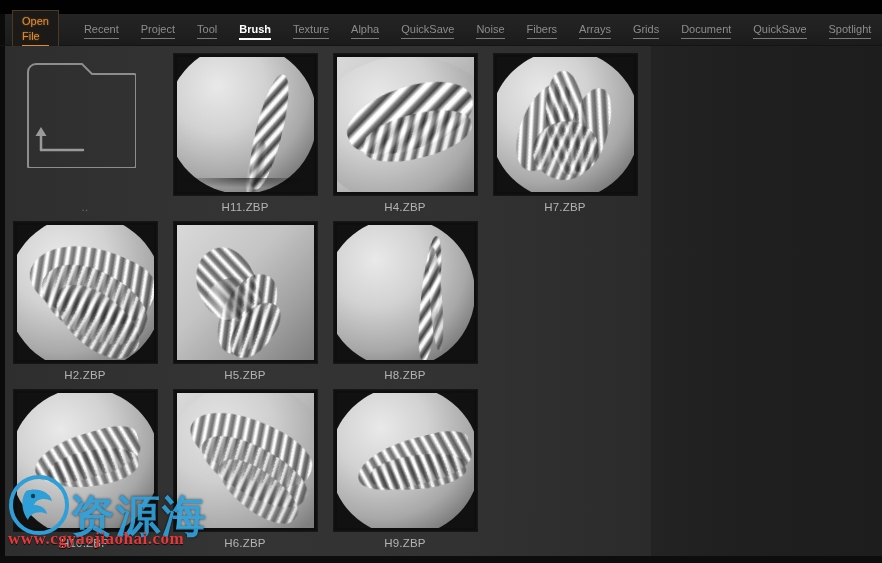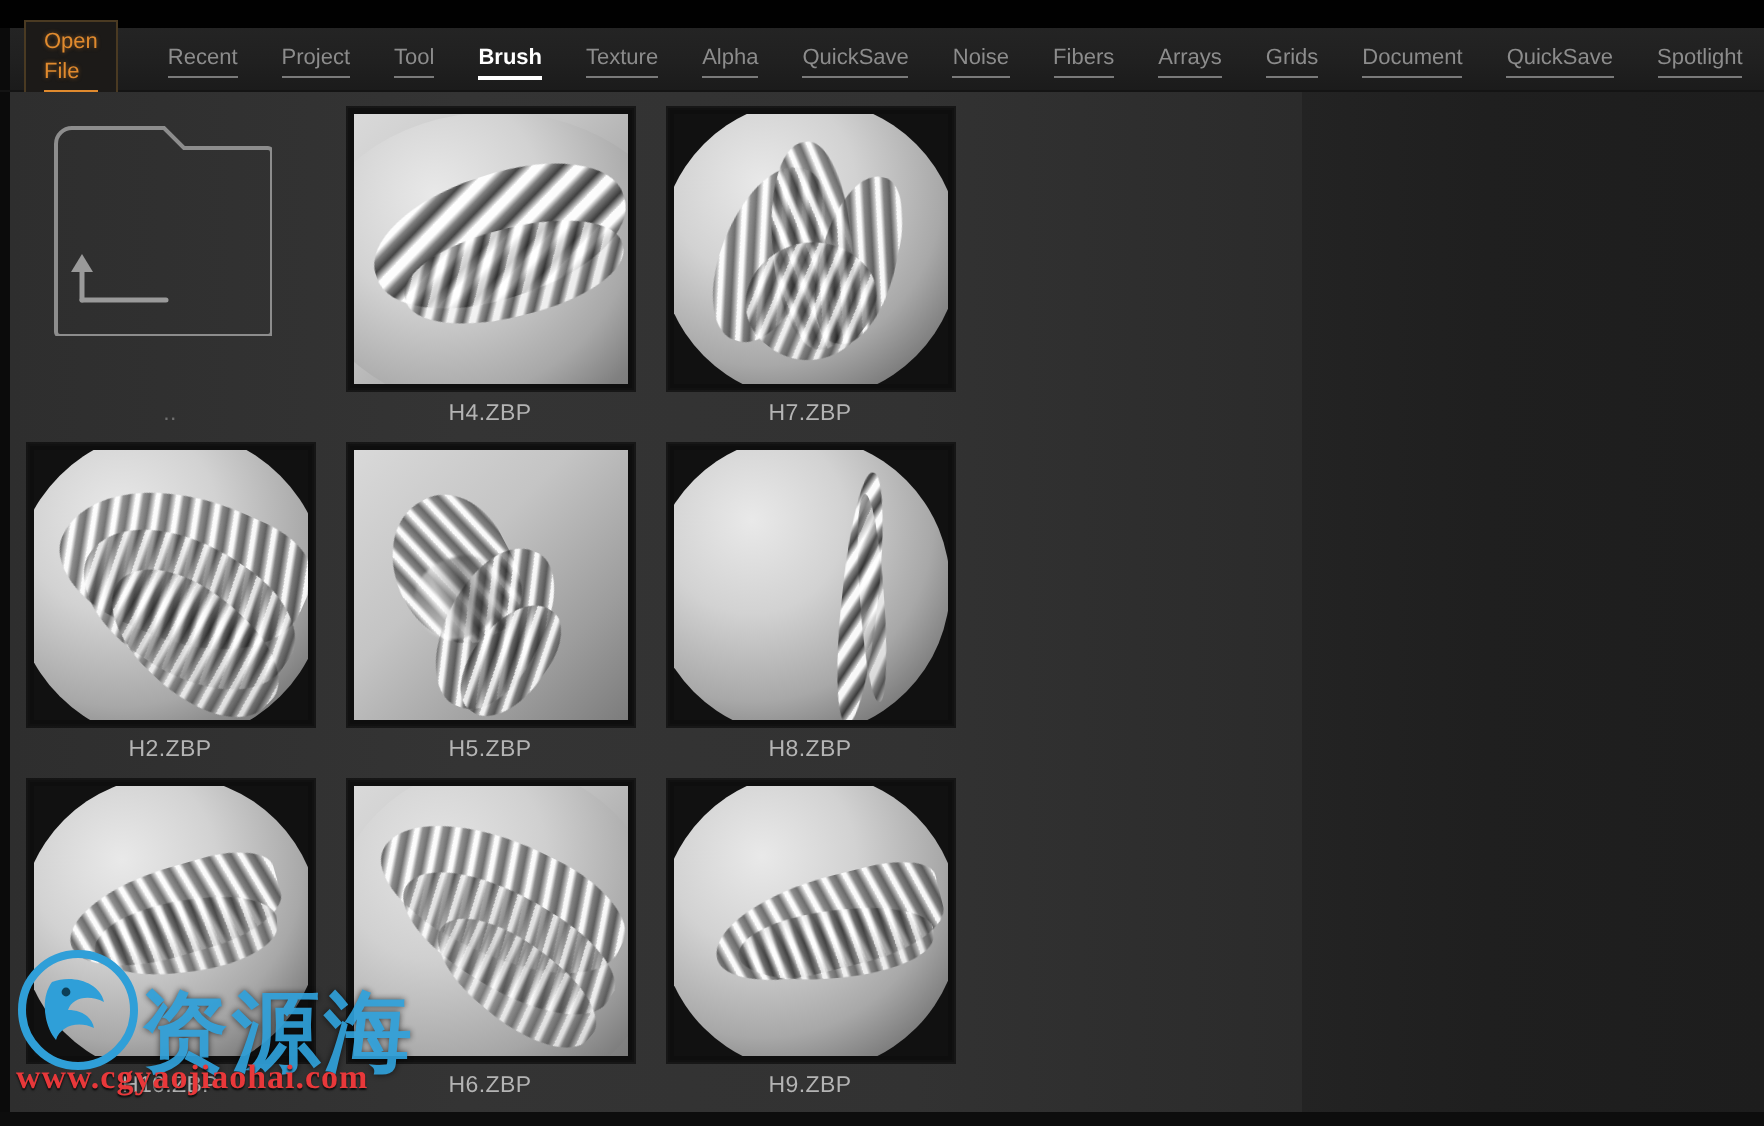--- a/index.html
+++ b/index.html
@@ -235,20 +235,31 @@
           <svg class="folder-shape" viewBox="0 0 110 106">
             <path d="M2 10 a8 8 0 0 1 8-8 h46 l10 10 h42 a2 2 0 0 1 2 2 v90 a2 2 0 0 1 -2 2 h-104 a2 2 0 0 1 -2 -2 z" fill="none" stroke="#8d8d8d" stroke-width="2"></path>
             <path d="M15 88 h42" fill="none" stroke="#9a9a9a" stroke-width="2.5" stroke-linecap="round"></path>
             <path d="M15 88 v-18" fill="none" stroke="#9a9a9a" stroke-width="2.5" stroke-linecap="round"></path>
             <path d="M9.5 74 l5.5 -9 l5.5 9 z" fill="#9a9a9a"></path>
           </svg>
         </div>
         <div class="cell-label dots-label">..</div>
       </div>
 
+      <div class="cell">
+        <div class="thumb-frame">
+          <div class="thumb-inner">
+            <div class="sphere big" style="left:48%;top:46%;"></div>
+            <div class="braid" style="left:58%;top:12%;width:26px;height:118px;transform:rotate(14deg);"></div>
+            <div class="stroke" style="left:52%;top:62%;width:16px;height:56px;transform:rotate(12deg);opacity:.55;"></div>
+            <div class="shadow-floor"></div>
+          </div>
+        </div>
+        <div class="cell-label">H11.ZBP</div>
+      </div>
 
       <div class="cell">
         <div class="thumb-frame">
           <div class="thumb-inner">
             <div class="plane"></div>
             <div class="sphere wide" style="left:52%;top:55%;"></div>
             <div class="braid" style="left:6%;top:22%;width:130px;height:62px;transform:rotate(-18deg);
                  background:repeating-linear-gradient(152deg,rgba(255,255,255,.95) 0px,rgba(255,255,255,.95) 4px,rgba(110,110,110,.85) 7px,rgba(30,30,30,.8) 11px,rgba(245,245,245,.6) 15px);"></div>
             <div class="braid" style="left:18%;top:42%;width:112px;height:44px;transform:rotate(-14deg);opacity:.8;"></div>
           </div>

